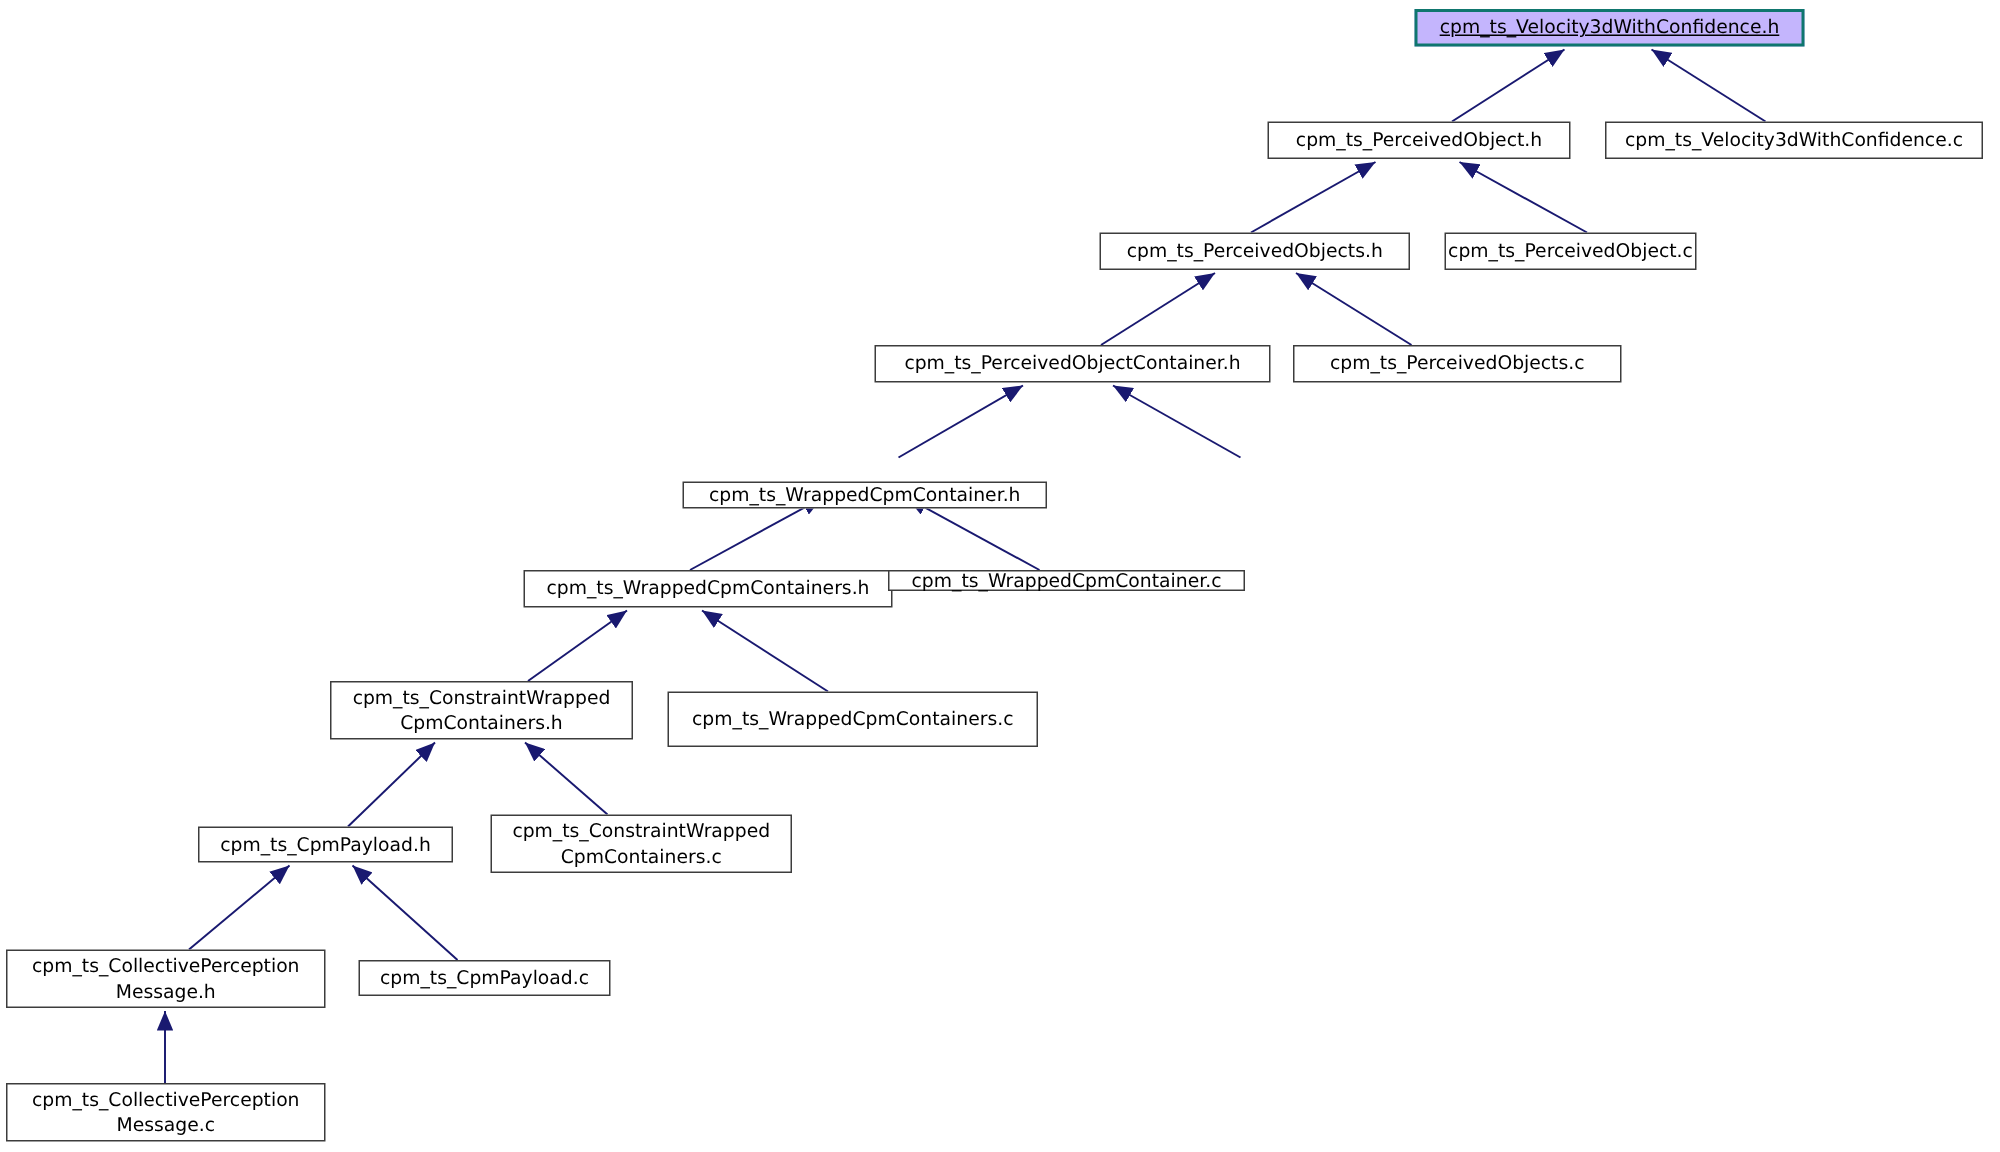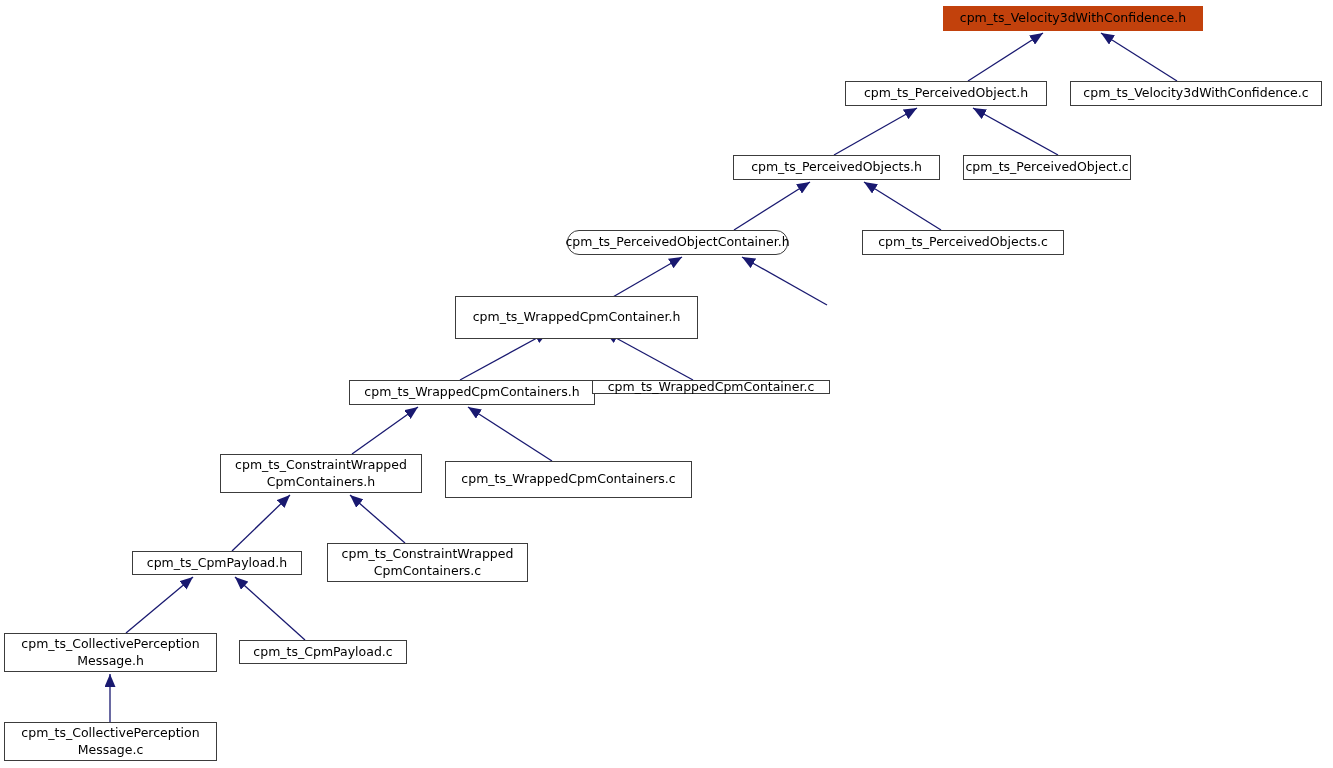--- a/index.html
+++ b/index.html
@@ -33,23 +33,24 @@
     text-align: center;
     background: #ffffff;
     border: 1.5px solid #3c3c3c;
     color: #000000;
     font-size: 12.5px;
     line-height: 1.3;
     white-space: nowrap;
     cursor: pointer;
   }
   .node.current {
-    background: #c2410c;
-    border: 2px solid #c2410c;
+    background: #c4b5fd;
+    border: 2px solid #0f766e;
     cursor: default;
+    text-decoration: underline;
   }
   .node-line {
     display: block;
   }
 </style>
 </head>
 <body>
 
 <div id="canvas">
   <svg id="edges-layer" width="1333" height="768" viewBox="0 0 1333 768" xmlns="http://www.w3.org/2000/svg">
@@ -84,27 +85,27 @@
     </div>
     <div class="node" style="left: 1070px; top: 81px; width: 252px; height: 25px;">
       <span class="node-line">cpm_ts_Velocity3dWithConfidence.c</span>
     </div>
     <div class="node" style="left: 733px; top: 155px; width: 207px; height: 25px;">
       <span class="node-line">cpm_ts_PerceivedObjects.h</span>
     </div>
     <div class="node" style="left: 963px; top: 155px; width: 168px; height: 25px;">
       <span class="node-line">cpm_ts_PerceivedObject.c</span>
     </div>
-    <div class="node" style="left: 567px; top: 230px; width: 221px; height: 25px; border-radius: 12px;">
+    <div class="node" style="left: 583px; top: 230px; width: 264px; height: 25px;">
       <span class="node-line">cpm_ts_PerceivedObjectContainer.h</span>
     </div>
-    <div class="node" style="left: 862px; top: 230px; width: 202px; height: 25px;">
+    <div class="node" style="left: 862px; top: 230px; width: 219px; height: 25px;">
       <span class="node-line">cpm_ts_PerceivedObjects.c</span>
     </div>
-    <div class="node" style="left: 455px; top: 296px; width: 243px; height: 43px; align-items: center;">
+    <div class="node" style="left: 455px; top: 321px; width: 243px; height: 18px; align-items: center;">
       <span class="node-line">cpm_ts_WrappedCpmContainer.h</span>
     </div>
     <div class="node" style="left: 322px; top: 380px; width: 246px; height: 25px; margin-left: 27px;">
       <span class="node-line">cpm_ts_WrappedCpmContainers.h</span>
     </div>
     <div class="node" style="left: 592px; top: 380px; width: 238px; height: 14px;">
       <span class="node-line">cpm_ts_WrappedCpmContainer.c</span>
     </div>
     <div class="node" style="left: 220px; top: 454px; width: 202px; height: 39px;">
       <span class="node-line">cpm_ts_ConstraintWrapped</span>

